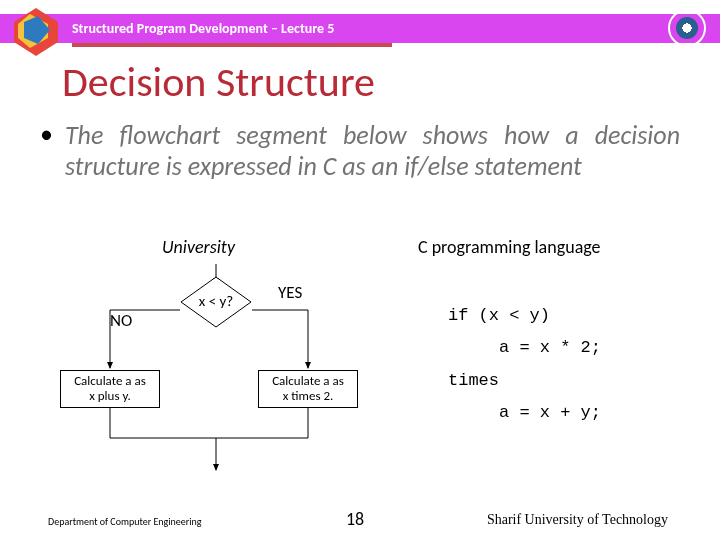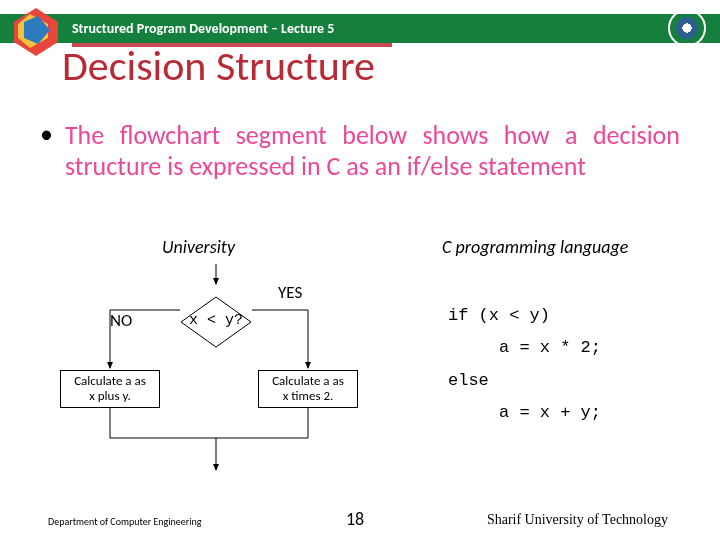--- a/index.html
+++ b/index.html
@@ -1,41 +1,41 @@
 <!DOCTYPE html>
 <html><head>
 <meta charset="utf-8">
 <style>
   * { margin: 0; padding: 0; box-sizing: border-box; }
   body { width: 720px; height: 540px; background: #fff; font-family: Calibri, Arial, sans-serif; position: relative; overflow: hidden; }
 
-  .header-bar { position: absolute; top: 14px; left: 0; right: 0; height: 29px; background: #15803d; display: flex; align-items: center; }
+  .header-bar { position: absolute; top: 14px; left: 0; right: 0; height: 29px; background: #d946ef; display: flex; align-items: center; }
   .header-text { color: #fff; font-size: 14px; font-weight: 600; margin-left: 72px; }
   .header-strip { position: absolute; top: 43px; left: 72px; width: 320px; height: 4px; background: #c94a53; }
 
   .logo-left { position: absolute; top: 4px; left: 8px; width: 56px; height: 56px; }
   .logo-right { position: absolute; top: 9px; right: 14px; width: 38px; height: 38px; border: 2px solid #fff; border-radius: 50%; display: flex; align-items: center; justify-content: center; }
   .logo-right-inner { width: 22px; height: 22px; background: radial-gradient(circle, #fff 30%, transparent 30%), #2a5f8f; border-radius: 50%; }
 
-  .title { position: absolute; top: 40px; left: 62px; color: #b72a36; font-size: 42px; font-weight: 400; }
+  .title { position: absolute; top: 56px; left: 62px; color: #b72a36; font-size: 42px; font-weight: 400; }
 
   .bullet-block { position: absolute; top: 120px; left: 40px; right: 40px; }
   .bullet-row { display: flex; }
   .bullet-dot { font-size: 26px; color: #000; margin-right: 12px; line-height: 1.15; }
-  .bullet-text { font-size: 26px; color: #ec4899; text-align: justify; text-align-last: left; line-height: 1.18; }
+  .bullet-text { font-size: 26px; color: #737373; text-align: justify; text-align-last: left; line-height: 1.18; font-style: italic; }
 
   .flowchart-label { position: absolute; top: 236px; left: 162px; font-style: italic; font-size: 18px; }
-  .code-label { position: absolute; top: 236px; left: 442px; font-style: italic; font-size: 18px; }
+  .code-label { position: absolute; top: 236px; left: 418px; font-size: 18px; }
 
   .flow { position: absolute; top: 262px; left: 40px; width: 340px; height: 230px; }
 
   .no-lbl { position: absolute; top: 20px; left: 70px; font-size: 17px; margin-top: 28px; }
   .yes-lbl { position: absolute; top: 20px; left: 238px; font-size: 17px; }
 
-  .diamond { position: absolute; top: 34px; left: 140px; width: 72px; height: 52px; font-family: Liberation Mono, monospace; }
+  .diamond { position: absolute; top: 14px; left: 140px; width: 72px; height: 52px; }
   .diamond svg { width: 100%; height: 100%; }
   .diamond-text { position: absolute; top: 16px; left: 0; width: 100%; text-align: center; font-size: 15px; }
 
   .box-left { position: absolute; top: 108px; left: 20px; width: 100px; height: 38px; border: 1px solid #000; font-size: 13px; text-align: center; display: flex; flex-direction: column; justify-content: center; line-height: 1.15; }
   .box-right { position: absolute; top: 108px; left: 218px; width: 100px; height: 38px; border: 1px solid #000; font-size: 13px; text-align: center; display: flex; flex-direction: column; justify-content: center; line-height: 1.15; }
 
   .lines { position: absolute; top: 0; left: 0; width: 100%; height: 100%; }
 
   .code { position: absolute; top: 300px; left: 448px; font-family: "Courier New", monospace; font-size: 17px; line-height: 1.9; white-space: pre; }
 
@@ -114,18 +114,18 @@
     <span>x plus y.</span>
   </div>
   <div class="box-right">
     <span>Calculate a as</span>
     <span>x times 2.</span>
   </div>
 </div>
 
 <div class="code"><span>if (x &lt; y)</span>
 <span>     a = x * 2;</span>
-<span>else</span>
+<span>times</span>
 <span>     a = x + y;</span></div>
 
 <div class="footer-left">Department of Computer Engineering</div>
 <div class="footer-num">18</div>
 <div class="footer-right">Sharif University of Technology</div>
 
 </body></html>

